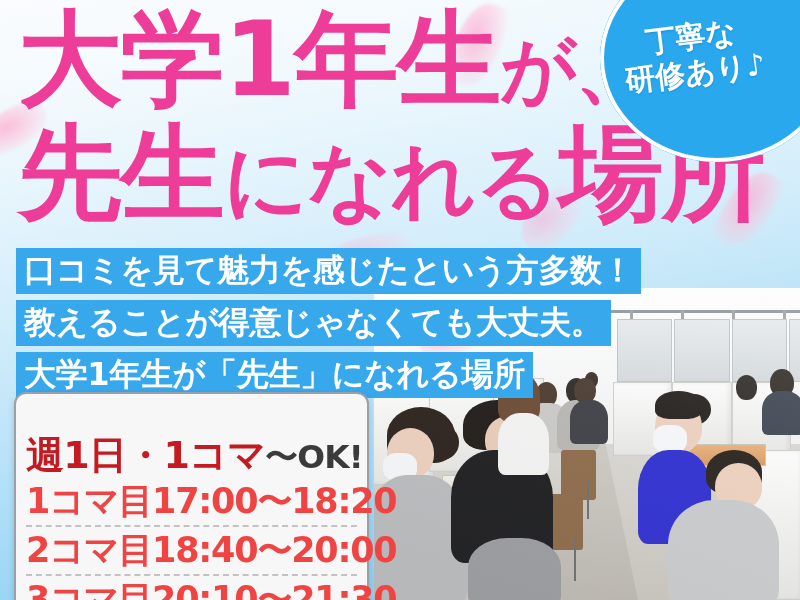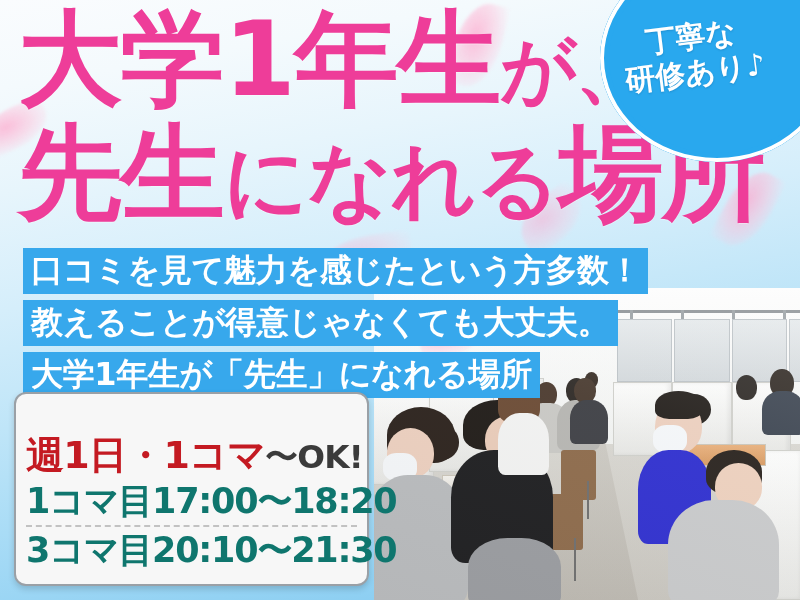--- a/index.html
+++ b/index.html
@@ -87,21 +87,21 @@
     transform: rotate(-7deg);
     text-shadow: 0 1px 2px rgba(0,60,110,.22);
     z-index: 9;
     white-space: nowrap;
   }
   .badge-text .bt2 { display: block; margin-top: 2px; }
 
   
   .bars {
     position: absolute;
-    left: 23px;
+    left: 16px;
     top: 248px;
     z-index: 7;
     text-align: center;
   }
   .bar {
     display: table;
     background: #37a8ec;
     color: #ffffff;
     font-weight: 700;
     font-size: 32px;
@@ -134,21 +134,21 @@
     letter-spacing: -.02em;
     margin-bottom: 2px;
     margin-top: 33px;
   }
   .sch-head .red { color: #c41a22; }
   .sch-head .dark { color: #3b3b3b; font-size: .86em; }
   .sch-rows { margin-top: 2px; }
   .sch-row {
     font-size: 35px;
     font-weight: 700;
-    color: #0f766e;
+    color: #ef4444;
     line-height: 1.26;
     white-space: nowrap;
     letter-spacing: -.035em;
     padding: 1px 0 2px 0;
     border-bottom: 2px dashed #c2c2c2;
   }
   .sch-row:last-child { border-bottom: none; }
 
   
   .photo {
@@ -326,17 +326,18 @@
     <div class="bar">教えることが得意じゃなくても大丈夫。</div>
     <div class="bar">大学1年生が「先生」になれる場所</div>
   </div>
 
   <div class="schedule">
     <div class="sch-head">
       <span class="red">週1日・1コマ</span><span class="dark">〜OK!</span>
     </div>
     <div class="sch-rows">
       <div class="sch-row">1コマ目17:00〜18:20</div>
+      <div class="sch-row">2コマ目18:40〜20:00</div>
       <div class="sch-row">3コマ目20:10〜21:30</div>
     </div>
   </div>
 
 </div>
 
 </body></html>

